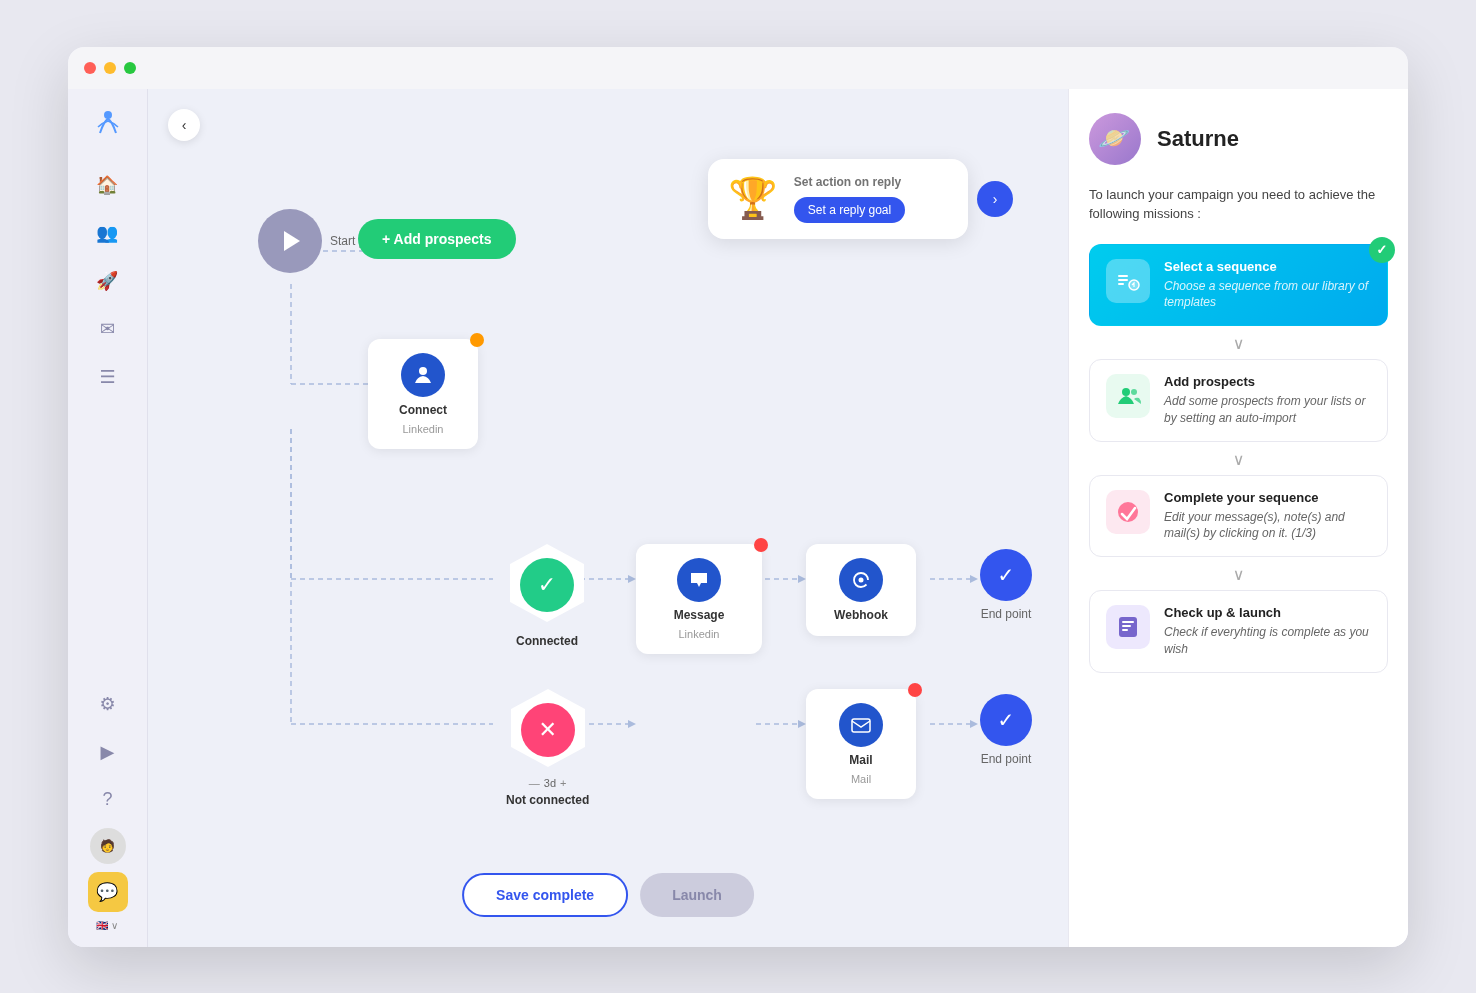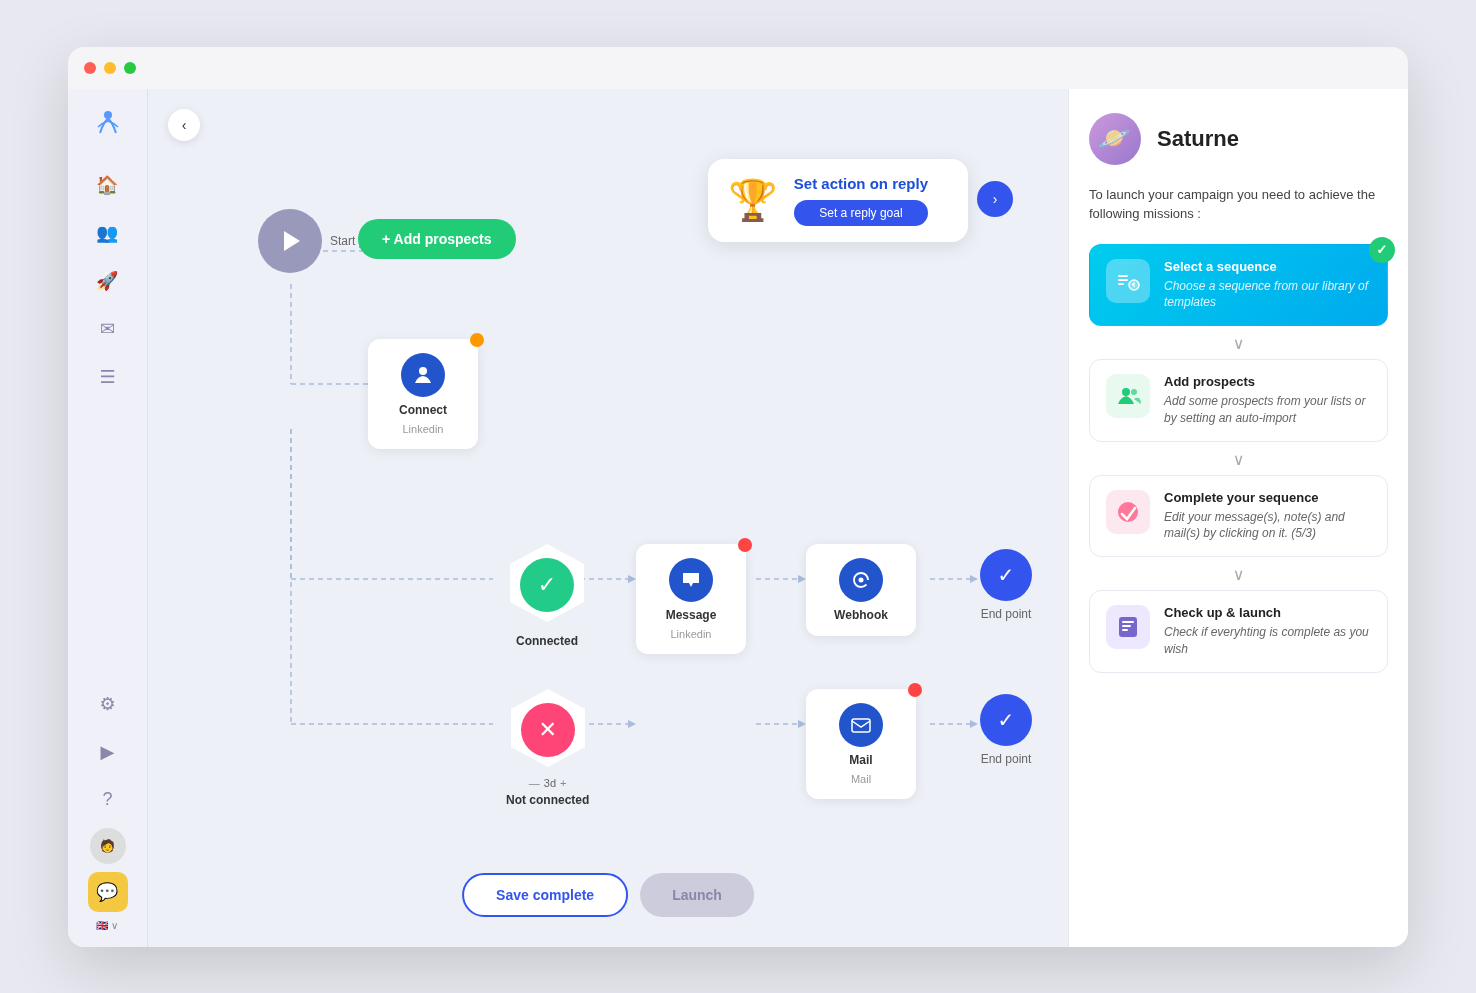--- a/index.html
+++ b/index.html
@@ -254,23 +254,23 @@
     .trophy-icon {
       font-size: 40px;
       flex-shrink: 0;
     }
     .action-text {
       display: flex;
       flex-direction: column;
       gap: 8px;
     }
     .action-title {
-      font-size: 15px;
+      font-size: 12px;
       font-weight: 600;
-      color: #1d4ed8;
+      color: #737373;
     }
     .action-btn {
       background: #3355ee;
       color: white;
       border: none;
       border-radius: 20px;
       padding: 6px 14px;
       font-size: 12px;
       cursor: pointer;
       font-weight: 500;
@@ -543,21 +543,21 @@
             <div style="position:absolute; top:50%; left:50%; transform:translate(-50%,-50%); width:54px; height:54px; border-radius:50%; background:#ff4477; display:flex; align-items:center; justify-content:center; color:white; font-size:22px;">✕</div>
           </div>
           <div class="hex-time-row">
             <span style="color:#888;">—</span>
             <span style="font-size:11px; color:#666;">3d</span>
             <span style="color:#888;">+</span>
           </div>
           <span class="hex-label">Not connected</span>
         </div>
 
-        <div class="node-card" style="position:absolute; top:455px; left:488px; width:110px; align-items:center; padding:14px 10px;">
+        <div class="node-card" style="position:absolute; top:455px; left:488px; width:126px; align-items:center; padding:14px 10px;">
           <div class="node-dot-red"></div>
           <div class="node-icon-circle" style="background:#2255cc;">
             <svg width="22" height="22" viewBox="0 0 22 22">
                 <path d="M3 4 H19 V14 H13 L11 18 L9 14 H3 Z" fill="white"></path>
               </svg>
           </div>
           <span class="node-label">Message</span>
           <span class="node-sublabel">Linkedin</span>
         </div>
 
@@ -658,21 +658,21 @@
 
         <div class="mission-card">
           <div class="mission-icon pink-bg">
             <svg width="28" height="28" viewBox="0 0 28 28">
               <circle cx="14" cy="14" r="10" fill="#ff7799"></circle>
               <path d="M8 16 L13 21 L21 10" stroke="white" stroke-width="2.5" fill="none" stroke-linecap="round"></path>
             </svg>
           </div>
           <div>
             <div class="mission-text-title">Complete your sequence</div>
-            <div class="mission-text-desc">Edit your message(s), note(s) and mail(s) by clicking on it. (5/3)</div>
+            <div class="mission-text-desc">Edit your message(s), note(s) and mail(s) by clicking on it. (1/3)</div>
           </div>
         </div>
 
         <div class="chevron-down">∨</div>
 
         <div class="mission-card">
           <div class="mission-icon purple-bg">
             <svg width="28" height="28" viewBox="0 0 28 28">
               <rect x="5" y="4" width="18" height="20" rx="3" fill="#7766cc"></rect>
               <rect x="8" y="8" width="12" height="2" rx="1" fill="white"></rect>

